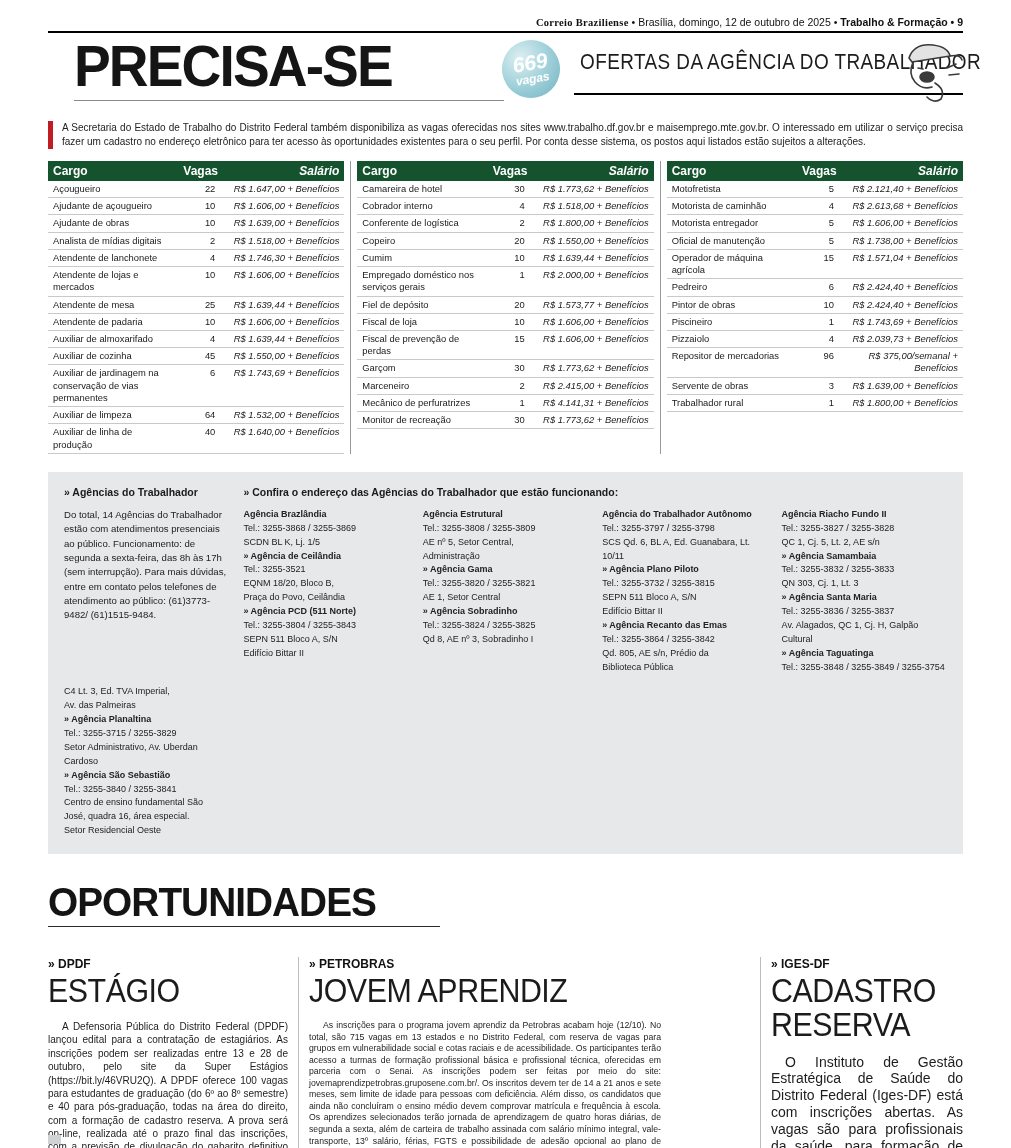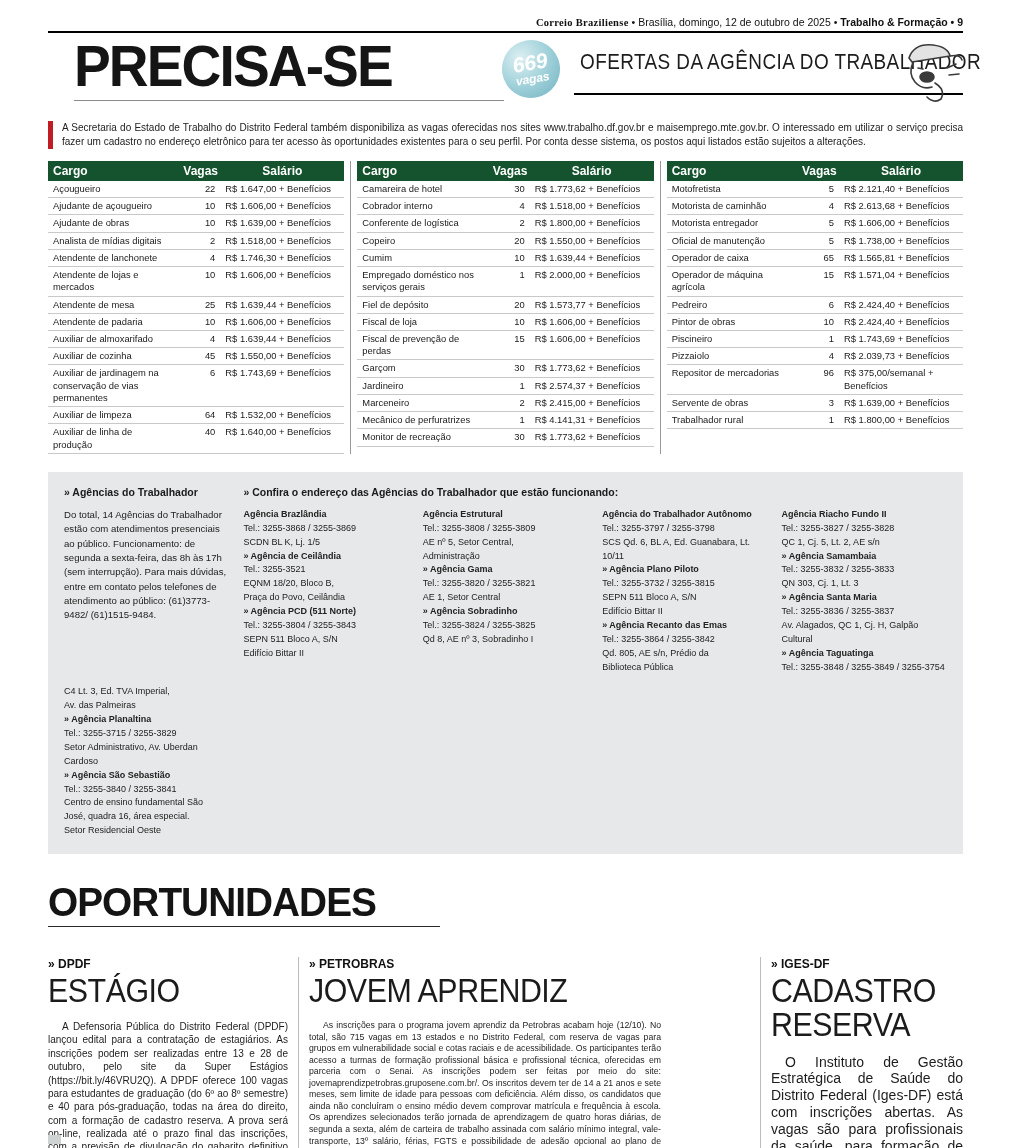--- a/index.html
+++ b/index.html
@@ -35,21 +35,21 @@
          font-size:10px;line-height:1.4;text-align:justify;color:#222;}
 
   
   .tables{margin-top:12px;display:flex;}
   .table-wrap{flex:1;min-width:0;}
   .table-wrap + .table-wrap{border-left:1px solid #999;padding-left:6px;margin-left:6px;}
   table{width:100%;border-collapse:collapse;table-layout:fixed;font-size:9.4px;}
   thead th{background:#14532d;color:#fff;font-weight:bold;padding:3px 5px;font-size:12px;}
   th.c{text-align:left;}
   th.v,td.v{width:32px;text-align:right;}
-  th.s,td.s{width:114px;}
+  th.s,td.s{width:114px;text-align:right;font-style:italic;}
   td{padding:2px 5px;border-bottom:1px solid #c9c9c9;vertical-align:top;line-height:1.3;}
 
   
   .agencies-box{margin-top:18px;background:#e6e8e9;padding:14px 16px 16px 16px;
                 display:grid;grid-template-columns:repeat(5,1fr);column-gap:14px;row-gap:10px;}
   .ag-left-title{grid-column:1;font-size:10.5px;font-weight:bold;}
   .ag-list-title{grid-column:2 / -1;font-size:10.5px;font-weight:bold;}
   .ag-left-text{grid-column:1;font-size:9.6px;line-height:1.5;color:#222;}
   .agency-col{font-size:9px;line-height:1.55;color:#222;}
   .ag-name{font-weight:bold;}
@@ -245,25 +245,20 @@
               <td class="c">Fiscal de prevenção de perdas</td>
               <td class="v">15</td>
               <td class="s">R$ 1.606,00 + Benefícios</td>
             </tr>
             <tr>
               <td class="c">Garçom</td>
               <td class="v">30</td>
               <td class="s">R$ 1.773,62 + Benefícios</td>
             </tr>
             <tr>
-              <td class="c">Jardineiro</td>
-              <td class="v">1</td>
-              <td class="s">R$ 2.574,37 + Benefícios</td>
-            </tr>
-            <tr>
               <td class="c">Marceneiro</td>
               <td class="v">2</td>
               <td class="s">R$ 2.415,00 + Benefícios</td>
             </tr>
             <tr>
               <td class="c">Mecânico de perfuratrizes</td>
               <td class="v">1</td>
               <td class="s">R$ 4.141,31 + Benefícios</td>
             </tr>
             <tr>
@@ -296,25 +291,20 @@
             </tr>
             <tr>
               <td class="c">Motorista entregador</td>
               <td class="v">5</td>
               <td class="s">R$ 1.606,00 + Benefícios</td>
             </tr>
             <tr>
               <td class="c">Oficial de manutenção</td>
               <td class="v">5</td>
               <td class="s">R$ 1.738,00 + Benefícios</td>
-            </tr>
-            <tr>
-              <td class="c">Operador de caixa</td>
-              <td class="v">65</td>
-              <td class="s">R$ 1.565,81 + Benefícios</td>
             </tr>
             <tr>
               <td class="c">Operador de máquina agrícola</td>
               <td class="v">15</td>
               <td class="s">R$ 1.571,04 + Benefícios</td>
             </tr>
             <tr>
               <td class="c">Pedreiro</td>
               <td class="v">6</td>
               <td class="s">R$ 2.424,40 + Benefícios</td>

